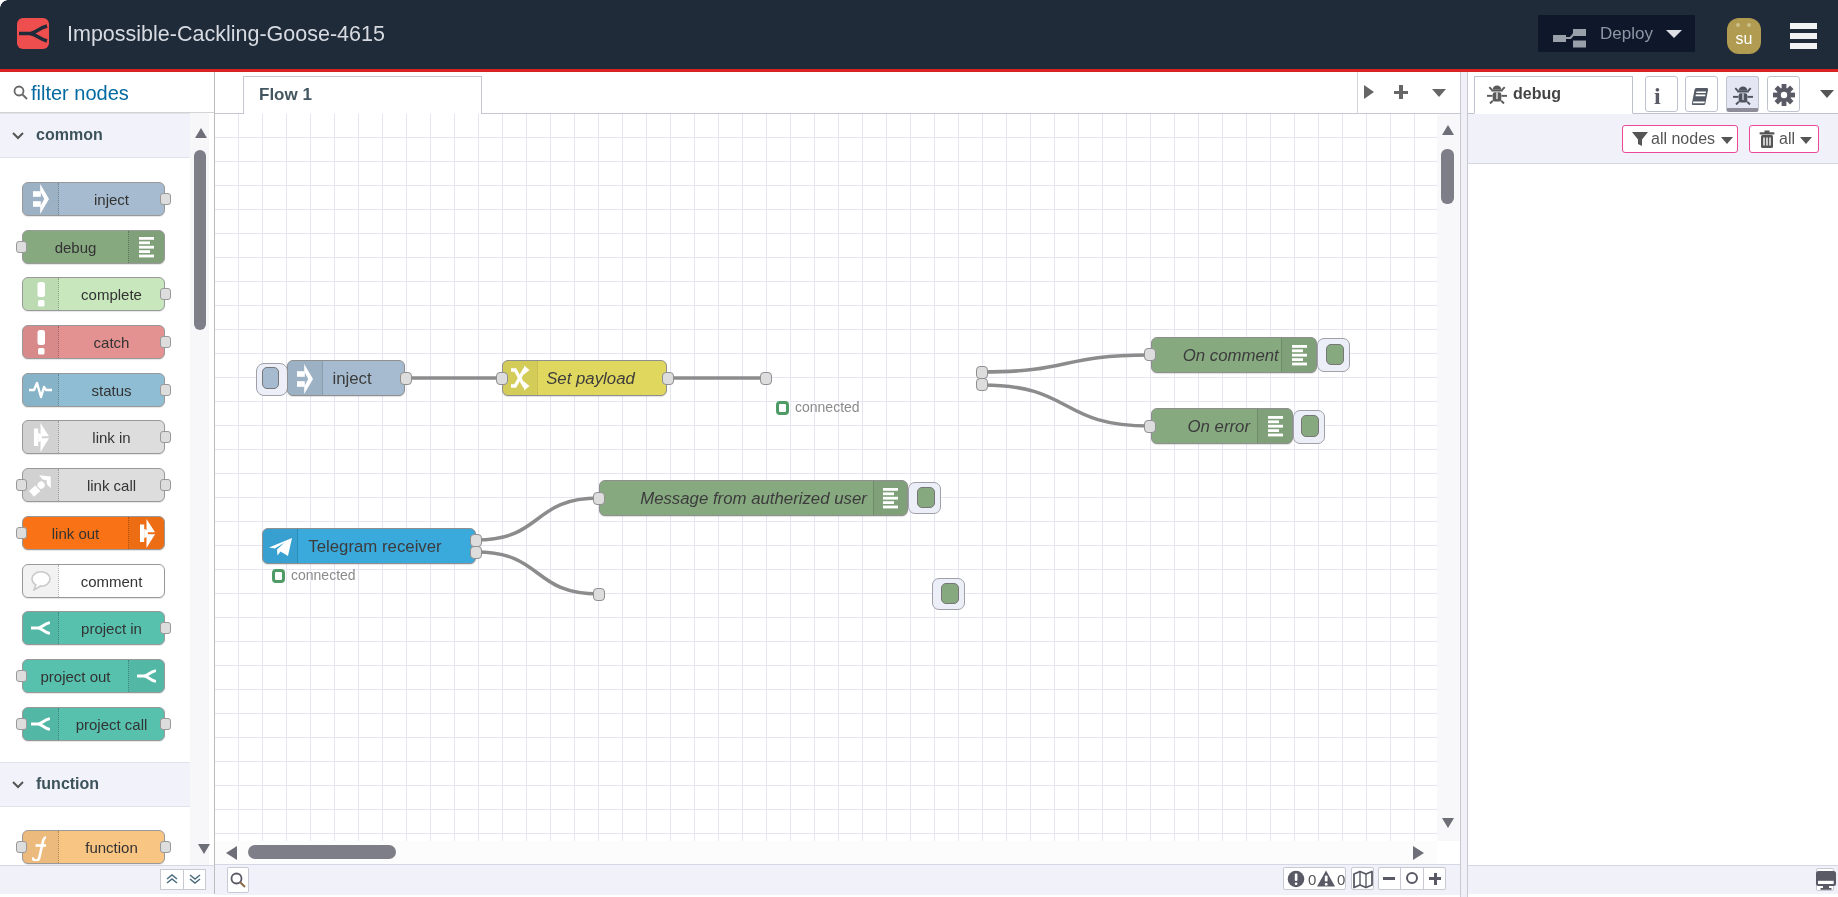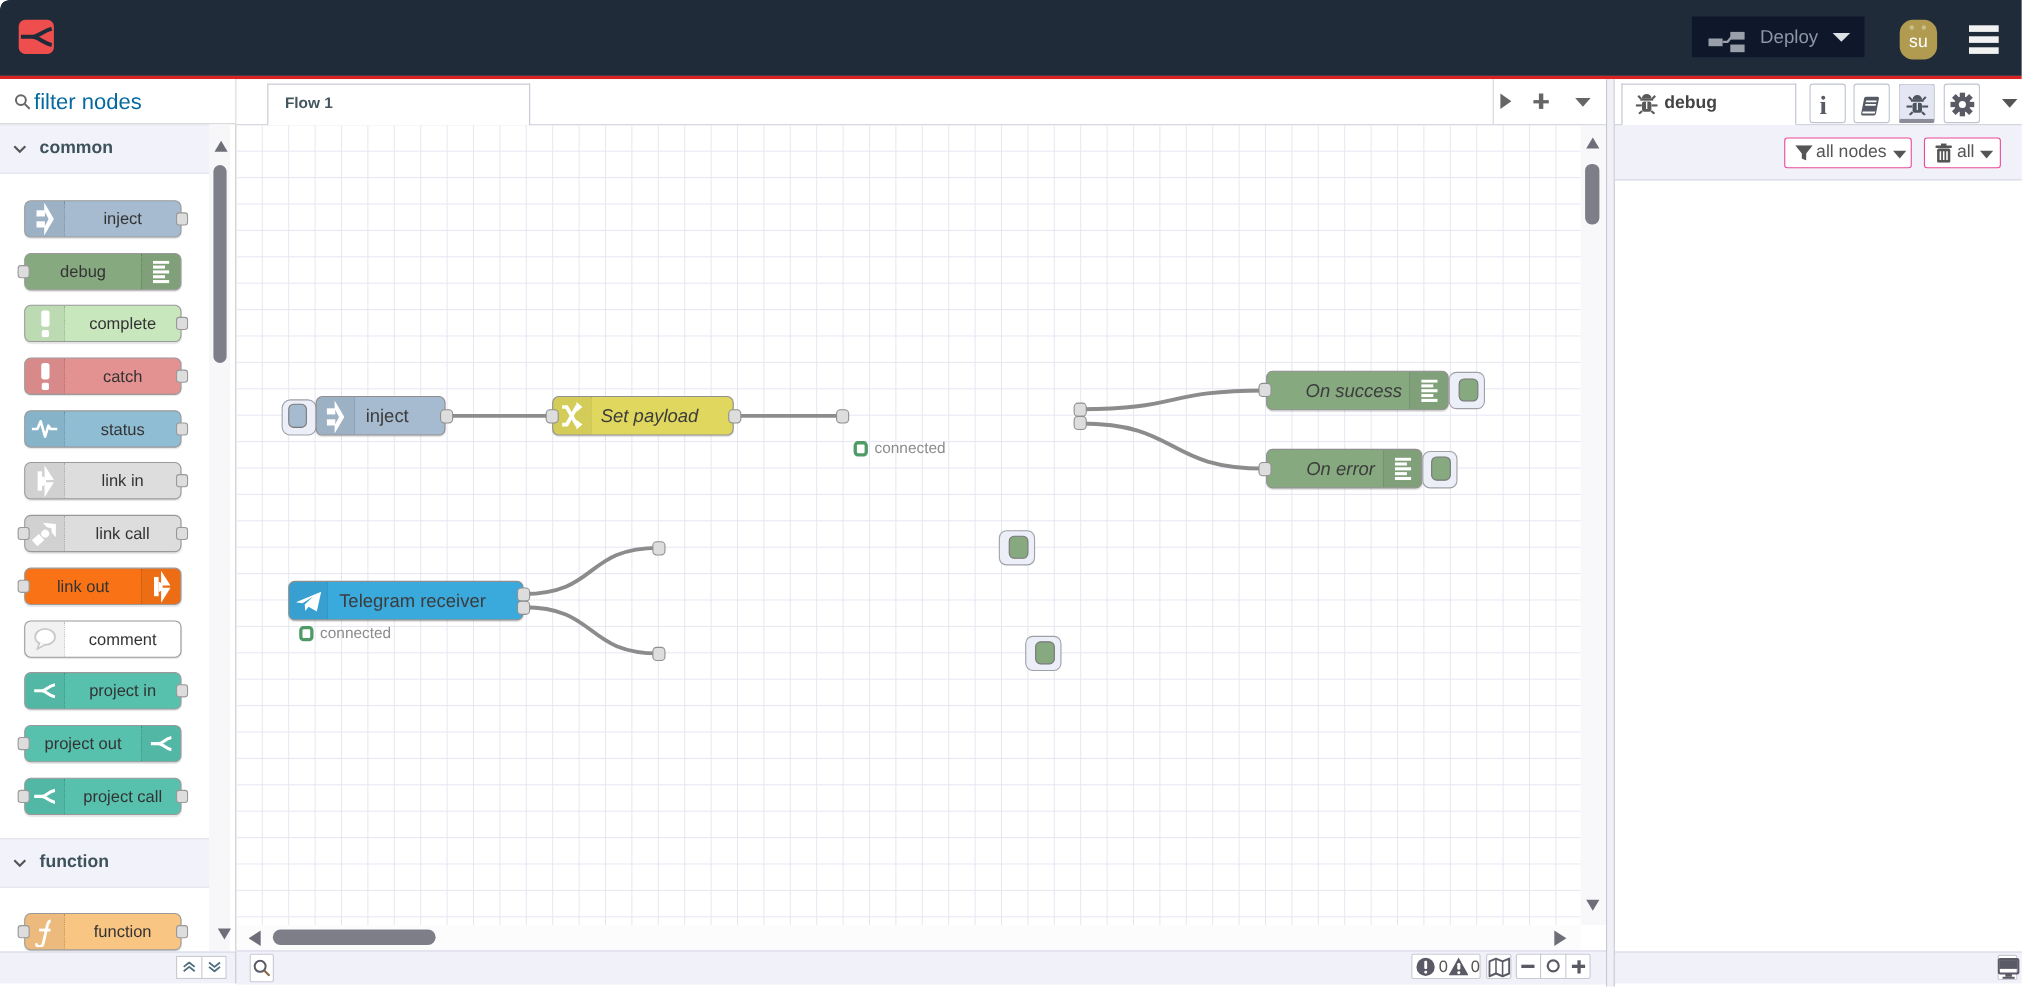--- a/index.html
+++ b/index.html
@@ -27,21 +27,21 @@
 .pnode .icobR { right:0; border-left:1px dotted rgba(0,0,0,0.25); border-radius:0 5px 5px 0; }
 .pnode .plabel { position:absolute; top:8px; text-align:center; }
 .pnode .lblR { left:36px; right:0; }
 .pnode .lblL { left:0; right:36px; }
 .pport { position:absolute; width:11px; height:12px; background:#ddd; border:1px solid #999; border-radius:3px; top:10px; }
 .pportR { right:-7px; }
 .pportL { left:-7px; }
 .picon { position:absolute; left:9px; top:5px; }
 #tabbar { left:215px; top:72px; width:1245px; height:42px; background:#fff; border-bottom:1px solid #c6c9d4; }
 #flowtab { position:absolute; left:28px; top:4px; width:239px; height:38px; background:#fff; border:1px solid #c4c7d2; border-bottom:none; }
-#flowtab span { position:absolute; left:15px; top:8px; font-size:14px; font-weight:bold; color:#43565f; }
+#flowtab span { position:absolute; left:15px; top:8px; font-size:17px; font-weight:bold; color:#43565f; }
 #canvas { left:215px; top:114px; width:1222px; height:727px; background:#fff;
   background-image:linear-gradient(to right,#e5e6f2 1px,transparent 1px),linear-gradient(to bottom,#e5e6f2 1px,transparent 1px);
   background-size:24px 24px; background-position:23px 23px; }
 #wires { left:215px; top:114px; width:1222px; height:727px; }
 .cnode { position:absolute; border:1px solid #8f8f8f; border-radius:6px; font-size:16.8px; color:#3c3c3c; box-shadow:0 1px 1px rgba(0,0,0,0.12); }
 .cnode .icob { position:absolute; top:0; bottom:0; background:rgba(0,0,0,0.05); }
 .cnode .icobL { left:0; border-right:1px solid rgba(0,0,0,0.12); border-radius:5px 0 0 5px; }
 .cnode .icobR { right:0; border-left:1px solid rgba(0,0,0,0.12); border-radius:0 5px 5px 0; }
 .cnode .clabel { position:absolute; top:8px; text-align:center; white-space:nowrap; }
 .cport { width:12px; height:13px; background:#ddd; border:1px solid #8f8f8f; border-radius:4px; }
@@ -68,20 +68,21 @@
 #pfoot { left:0; top:865px; width:215px; height:29px; background:#f0f1f9; border-top:1px solid #d5d7e5; border-right:1px solid #bbb; }
 </style>
 </head>
 <body>
 <div id="page">
   <div class="abs" id="header"></div>
   <div class="abs" id="redline"></div>
   <div class="abs" id="logo"><svg width="32" height="31" viewBox="0 0 32 31">
         <path d="M2 15.5 H12 M12 15.5 C 18 15.5 21 10.5 30 8 M12 15.5 C 18 15.5 21 20.5 30 23" stroke="#202b3a" stroke-width="3.6" fill="none"></path>
       </svg></div>
+  <div class="abs" id="title">Impossible-Cackling-Goose-4615</div>
   <div class="abs" id="deploy">
     <svg style="position:absolute;left:15px;top:7px" width="34" height="26" viewBox="0 0 34 26">
         <rect x="0" y="13" width="13" height="7" fill="#99a0a9"></rect>
         <rect x="20" y="7" width="13" height="7" fill="#99a0a9"></rect>
         <rect x="20" y="25" width="13" height="7" fill="#99a0a9" transform="translate(0,-6.5)"></rect>
         <path d="M13 16 L17.5 16 L22 10.5" stroke="#99a0a9" stroke-width="2" fill="none"></path>
       </svg>
     <span class="dtext">Deploy</span>
     <div class="dcaret"></div>
   </div>
@@ -312,41 +313,53 @@
 <div class="cnode" style="left:1150.5px;top:337px;width:166.5px;height:36px;background:#87a980;">
       <div class="icob icobR" style="width:35px;">
         <span class="cicon" style="left:10px;top:7px"><svg width="15" height="21" viewBox="0 0 15 21">
             <rect x="0" y="0" width="15" height="2.8" fill="#fff"></rect>
             <rect x="0" y="4.4" width="11" height="2.8" fill="#fff"></rect>
             <rect x="0" y="8.8" width="15" height="2.8" fill="#fff"></rect>
             <rect x="0" y="13.2" width="11" height="2.8" fill="#fff"></rect>
             <rect x="0" y="17.6" width="15" height="2.8" fill="#fff"></rect>
           </svg></span>
       </div>
-      <div class="clabel" style="left:-3px;right:3px;font-style:italic;">On success</div>
+      <div class="clabel" style="left:-3px;right:3px;font-style:italic;">On comment</div>
     </div>
 <div class="cnode" style="left:1150.5px;top:408px;width:142.5px;height:36px;background:#87a980;">
       <div class="icob icobR" style="width:35px;">
         <span class="cicon" style="left:10px;top:7px"><svg width="15" height="21" viewBox="0 0 15 21">
             <rect x="0" y="0" width="15" height="2.8" fill="#fff"></rect>
             <rect x="0" y="4.4" width="11" height="2.8" fill="#fff"></rect>
             <rect x="0" y="8.8" width="15" height="2.8" fill="#fff"></rect>
             <rect x="0" y="13.2" width="11" height="2.8" fill="#fff"></rect>
             <rect x="0" y="17.6" width="15" height="2.8" fill="#fff"></rect>
           </svg></span>
       </div>
       <div class="clabel" style="left:-3px;right:3px;font-style:italic;">On error</div>
     </div>
 <div class="cnode" style="left:262px;top:528px;width:214px;height:36px;background:#3aa9dc;">
       <div class="icob icobL" style="width:35px;">
         <span class="cicon" style="left:6px;top:8px"><svg width="24" height="20" viewBox="0 0 24 20">
             <path d="M0 10.5 L23 1 L19 19 L11.5 14.5 L8.5 18.5 L8 12.5 L15.5 5.5 L6 11.5 Z" fill="#fff"></path>
           </svg></span>
       </div>
       <div class="clabel" style="left:6px;right:-6px;">Telegram receiver</div>
+    </div>
+<div class="cnode" style="left:599px;top:480px;width:309px;height:36px;background:#87a980;">
+      <div class="icob icobR" style="width:34px;">
+        <span class="cicon" style="left:9px;top:7px"><svg width="15" height="21" viewBox="0 0 15 21">
+            <rect x="0" y="0" width="15" height="2.8" fill="#fff"></rect>
+            <rect x="0" y="4.4" width="11" height="2.8" fill="#fff"></rect>
+            <rect x="0" y="8.8" width="15" height="2.8" fill="#fff"></rect>
+            <rect x="0" y="13.2" width="11" height="2.8" fill="#fff"></rect>
+            <rect x="0" y="17.6" width="15" height="2.8" fill="#fff"></rect>
+          </svg></span>
+      </div>
+      <div class="clabel" style="left:0px;right:0px;font-style:italic;">Message from autherized user</div>
     </div>
 <div class="nbtn abs" style="left:1317px;top:338px;width:33px;height:34px">
       <div class="inner" style="left:8px;top:5px;width:18px;height:21px;background:#87a980"></div>
     </div>
 <div class="nbtn abs" style="left:1293px;top:410px;width:32px;height:34px">
       <div class="inner" style="left:7px;top:4px;width:18px;height:22px;background:#87a980"></div>
     </div>
 <div class="nbtn abs" style="left:908px;top:482px;width:33px;height:32px">
       <div class="inner" style="left:8px;top:4px;width:18px;height:21px;background:#87a980"></div>
     </div>

